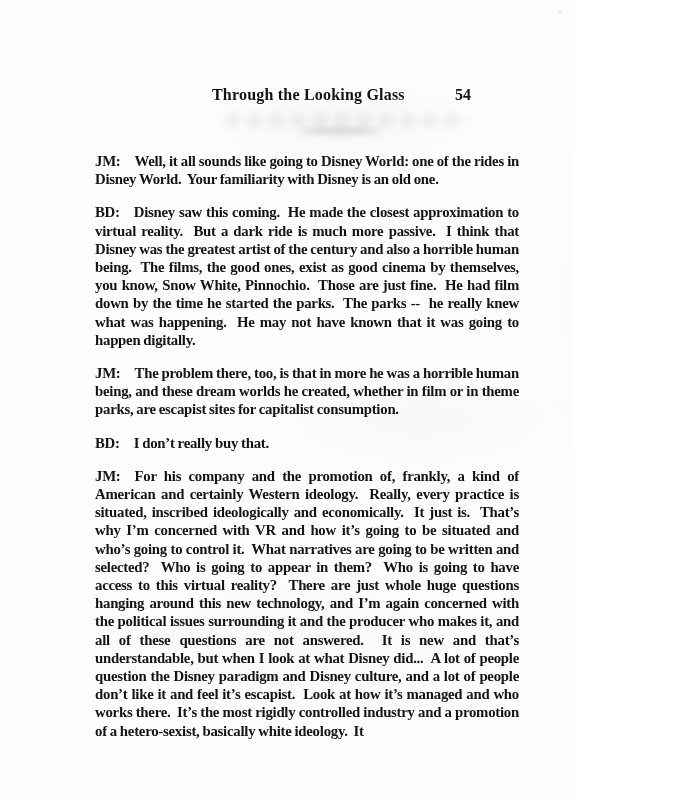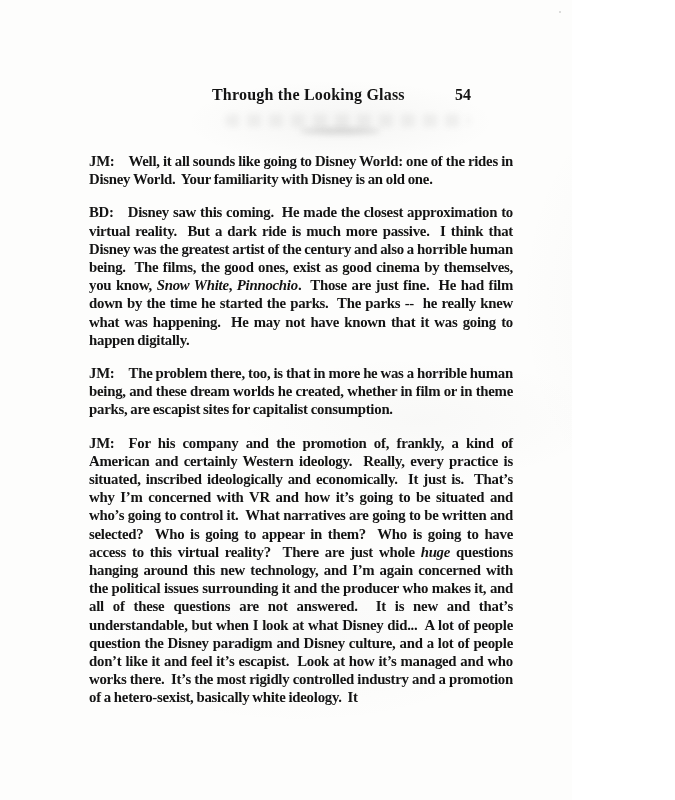--- a/index.html
+++ b/index.html
@@ -58,39 +58,39 @@
     filter: blur(3px);
     border-radius: 50%;
   }
   .speck {
     position: absolute;
     background: rgba(60,60,58,0.55);
     border-radius: 50%;
   }
   .transcript {
     position: absolute;
-    left: 89px;
+    left: 95px;
     top: 152px;
     width: 424px;
   }
   .para {
     margin: 0 0 15px 0;
     font-size: 14.8px;
     font-weight: 700;
     line-height: 18.2px;
     text-align: justify;
     letter-spacing: -0.25px;
     word-spacing: -0.5px;
   }
   .para:last-child { margin-bottom: 4px; }
   .speaker {
     margin-right: 14px;
   }
   .run { white-space: pre-wrap; }
-  .run.italic { font-style: italic; }
+  .run.italic { }
 </style>
 </head>
 <body>
 
 <div class="page">
 
   <div class="running-head-title">Through the Looking Glass</div>
 
   <div class="running-head-page">54</div>
 
@@ -98,16 +98,17 @@
   <div class="ghost-blob" style="left:300px; top:128px; width:80px; height:6px;"></div>
 
   <div class="speck" style="left:614px; top:744px; width:2px; height:2px;"></div>
   <div class="speck" style="left:559px; top:11px; width:2px; height:2px; opacity:0.4;"></div>
   <div class="speck" style="left:633px; top:762px; width:2px; height:2px; opacity:0.35;"></div>
 
   <div class="transcript">
       <p class="para"><span class="speaker">JM:</span><span class="run">Well, it all sounds like going to Disney World: one of the rides in Disney World.  Your familiarity with Disney is an old one.</span></p>
       <p class="para"><span class="speaker">BD:</span><span class="run">Disney saw this coming.  He made the closest approximation to virtual reality.  But a dark ride is much more passive.  I think that Disney was the greatest artist of the century and also a horrible human being.  The films, the good ones, exist as good cinema by themselves, you know, </span><span class="run italic">Snow White</span><span class="run">, </span><span class="run italic">Pinnochio</span><span class="run">.  Those are just fine.  He had film down by the time he started the parks.  The parks --  he really knew what was happening.  He may not have known that it was going to happen digitally.</span></p>
       <p class="para"><span class="speaker">JM:</span><span class="run">The problem there, too, is that in more he was a horrible human being, and these dream worlds he created, whether in film or in theme parks, are escapist sites for capitalist consumption.</span></p>
+      <p class="para"><span class="speaker">BD:</span><span class="run">I don’t really buy that.</span></p>
       <p class="para"><span class="speaker">JM:</span><span class="run">For his company and the promotion of, frankly, a kind of American and certainly Western ideology.  Really, every practice is situated, inscribed ideologically and economically.  It just is.  That’s why I’m concerned with VR and how it’s going to be situated and who’s going to control it.  What narratives are going to be written and selected?  Who is going to appear in them?  Who is going to have access to this virtual reality?  There are just whole </span><span class="run italic">huge</span><span class="run"> questions hanging around this new technology, and I’m again concerned with the political issues surrounding it and the producer who makes it, and all of these questions are not answered.  It is new and that’s understandable, but when I look at what Disney did...  A lot of people question the Disney paradigm and Disney culture, and a lot of people don’t like it and feel it’s escapist.  Look at how it’s managed and who works there.  It’s the most rigidly controlled industry and a promotion of a hetero-sexist, basically white ideology.  It</span></p>
     </div>
 
 </div>
 
 </body></html>

